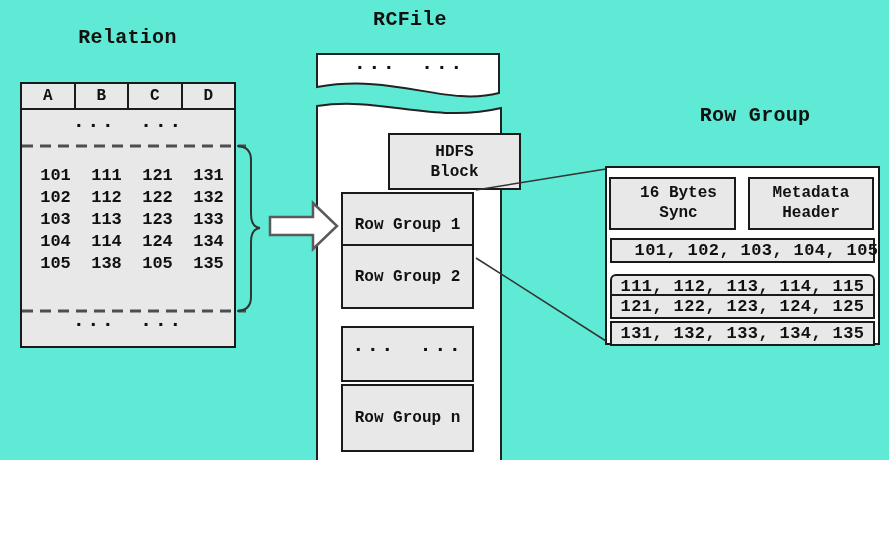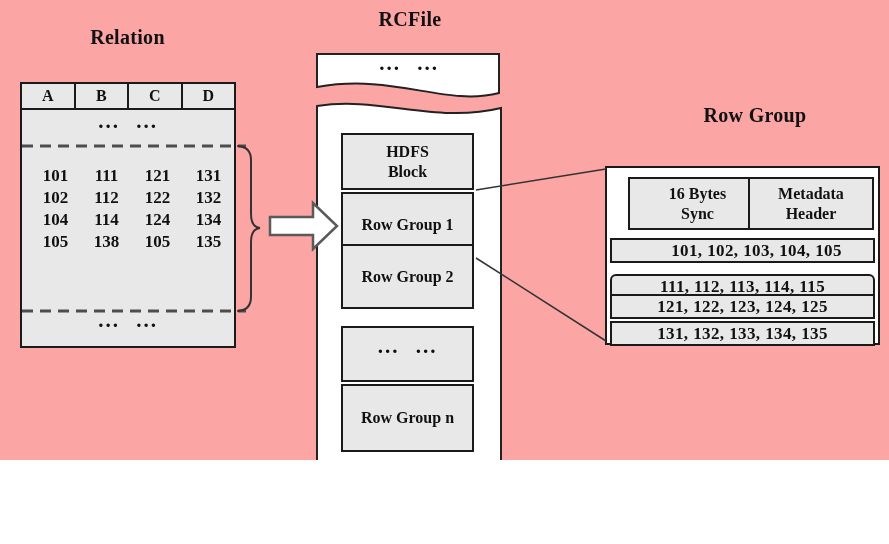--- a/index.html
+++ b/index.html
@@ -1,18 +1,18 @@
 <!DOCTYPE html>
 <html><head>
 <meta charset="utf-8">
 <style>
   html,body { margin:0; padding:0; background:#ffffff; }
   .canvas {
-    position:relative; width:889px; height:460px; background:#fca5a5;
-    font-family:Liberation Serif, serif; color:#111111; overflow:hidden;
+    position:relative; width:889px; height:460px; background:#5eead4;
+    font-family:Liberation Mono, monospace; color:#111111; overflow:hidden;
   }
   .abs { position:absolute; }
   svg.layer { position:absolute; left:0; top:0; pointer-events:none; }
   #svg-under { z-index:1; }
   #svg-over  { z-index:3; }
   .z2 { z-index:2; }
 
   .title { font-size:20px; font-weight:bold; text-align:center; letter-spacing:0.3px; }
 
   .dots { font-weight:bold; font-size:21px; letter-spacing:2px; word-spacing:9px;
@@ -90,20 +90,26 @@
         <span class="rel-cell">121</span>
         <span class="rel-cell">131</span>
       </div>
       <div class="rel-row">
         <span class="rel-cell">102</span>
         <span class="rel-cell">112</span>
         <span class="rel-cell">122</span>
         <span class="rel-cell">132</span>
       </div>
       <div class="rel-row">
+        <span class="rel-cell">103</span>
+        <span class="rel-cell">113</span>
+        <span class="rel-cell">123</span>
+        <span class="rel-cell">133</span>
+      </div>
+      <div class="rel-row">
         <span class="rel-cell">104</span>
         <span class="rel-cell">114</span>
         <span class="rel-cell">124</span>
         <span class="rel-cell">134</span>
       </div>
       <div class="rel-row">
         <span class="rel-cell">105</span>
         <span class="rel-cell">138</span>
         <span class="rel-cell">105</span>
         <span class="rel-cell">135</span>
@@ -116,32 +122,32 @@
 
   <div class="abs z2 title" style="left:340px; top:8px; width:140px;">RCFile</div>
 
   <div class="abs z2 dots-holder" style="left:317px; top:56px; width:184px; height:28px;">
     <span class="dots">... ...</span>
   </div>
   <div class="abs z2 dots-holder" style="left:317px; top:506px; width:184px; height:26px;">
     <span class="dots">... ...</span>
   </div>
 
-  <div class="abs z2 stack-box wrap-narrow" style="top:133px; height:57px;">HDFS Block</div>
+  <div class="abs z2 stack-box wrap-narrow" style="top:133px; height:57px;margin-left:47px;">HDFS Block</div>
   <div class="abs z2 stack-box" style="top:192px; height:65px;">Row Group 1</div>
   <div class="abs z2 stack-box" style="top:244px; height:65px;">Row Group 2</div>
   <div class="abs z2 stack-box dots-holder" style="top:326px; height:56px;">
     <span class="dots">... ...</span>
   </div>
   <div class="abs z2 stack-box" style="top:384px; height:68px;">Row Group n</div>
 
   <div class="abs z2 title" style="left:680px; top:104px; width:150px;">Row Group</div>
 
   <div class="abs z2 rowgroup-box">
-    <div class="hdr-box" style="left:21px; width:127px;padding-left:28px;">16 Bytes Sync</div>
+    <div class="hdr-box" style="left:2px; width:127px;padding-left:28px;">16 Bytes Sync</div>
     <div class="hdr-box" style="left:141px; width:126px;">Metadata Header</div>
     <div class="rg-row" style="top:70px;padding-left:28px;">101, 102, 103, 104, 105</div>
     <div class="rg-row" style="top:106px;border-radius:6px;">111, 112, 113, 114, 115</div>
     <div class="rg-row" style="top:126px;">121, 122, 123, 124, 125</div>
     <div class="rg-row" style="top:153px;">131, 132, 133, 134, 135</div>
   </div>
 
   <svg id="svg-over" class="layer" width="889" height="544">
     <line x1="22" y1="146" x2="246" y2="146" stroke="#4d4d4d" stroke-width="3" stroke-dasharray="11 7"></line>
     <line x1="22" y1="311" x2="246" y2="311" stroke="#4d4d4d" stroke-width="3" stroke-dasharray="11 7"></line>

